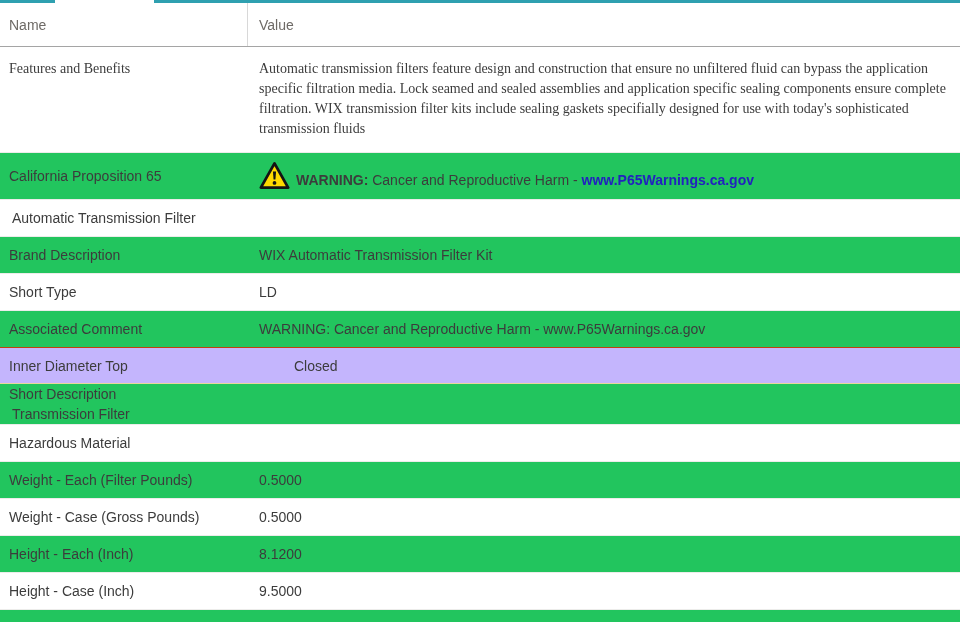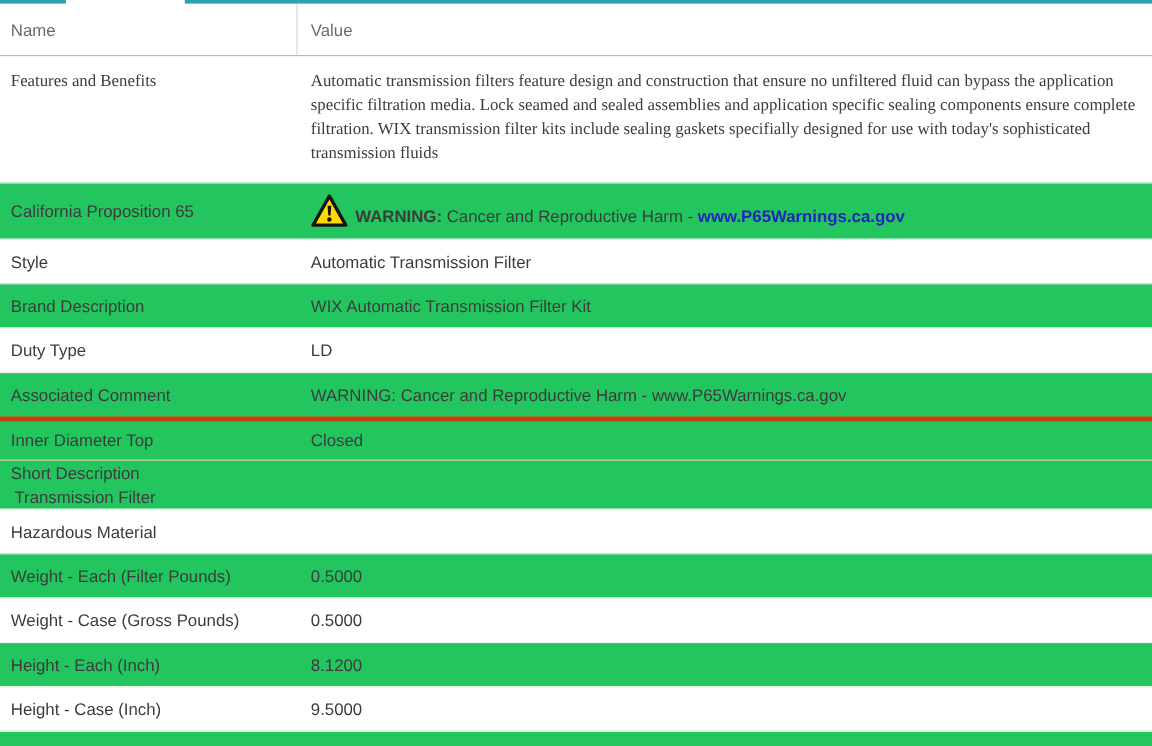--- a/index.html
+++ b/index.html
@@ -29,23 +29,24 @@
     flex: 1; display: flex; align-items: center;
     padding-left: 11px; border-left: 1px solid #d8d8d8;
   }
 
   
   .row { display: flex; min-height: 37px; border-top: 1px solid #ececea; }
   .row:first-of-type { border-top: none; font-family: Liberation Serif, serif; }
   .zebra-white { background: #ffffff; }
   .zebra-gray  { background: #22c55e; }
   .zebra-highlight {
-    background: #22c55e;
-    border-top: 4px solid #c2410c;
+    background: #c4b5fd;
+    border-top: 1px solid #c2410c;
     border-bottom: 1px solid #e9d89c;
+    gap: 35px;
   }
   .zebra-highlight + .row { border-top: none; flex-direction: column; }
 
   .name-cell {
     width: 247px; padding: 0 8px 0 9px;
     display: flex; align-items: center; line-height: 20px;
   }
   .value-cell {
     flex: 1; padding: 0 5px 0 12px;
     display: flex; align-items: center; line-height: 20px;
@@ -93,31 +94,30 @@
           <path d="M50 7 L94 85 L6 85 Z" fill="#ffd900" stroke="#141414" stroke-width="9" stroke-linejoin="round"></path>
           <path d="M45 33 h10 l-2 26 h-6 Z" fill="#141414"></path>
           <circle cx="50" cy="70" r="6" fill="#141414"></circle>
         </svg>
       </span>
       <span><span class="warn-bold">WARNING:</span><span> Cancer and Reproductive Harm - </span><a class="p65-link">www.P65Warnings.ca.gov</a></span>
     </div>
   </div>
 
   <div class="row zebra-white">
-    <div class="name-cell">Style</div>
     <div class="value-cell">Automatic Transmission Filter</div>
   </div>
 
   <div class="row zebra-gray">
     <div class="name-cell">Brand Description</div>
     <div class="value-cell">WIX Automatic Transmission Filter Kit</div>
   </div>
 
   <div class="row zebra-white">
-    <div class="name-cell">Duty Type</div>
+    <div class="name-cell">Short Type</div>
     <div class="value-cell">LD</div>
   </div>
 
   <div class="row zebra-gray">
     <div class="name-cell">Associated Comment</div>
     <div class="value-cell">WARNING: Cancer and Reproductive Harm - www.P65Warnings.ca.gov</div>
   </div>
 
   <div class="row zebra-highlight">
     <div class="name-cell">Inner Diameter Top</div>

